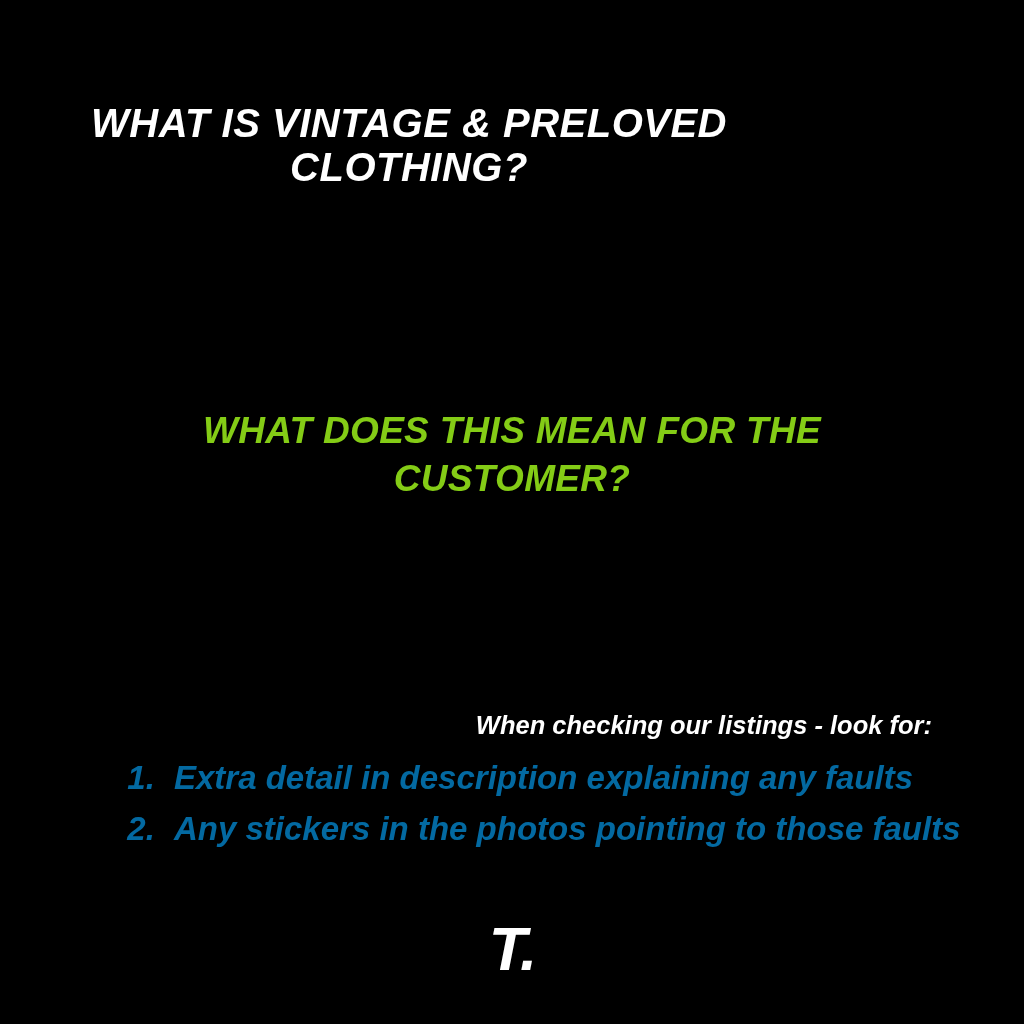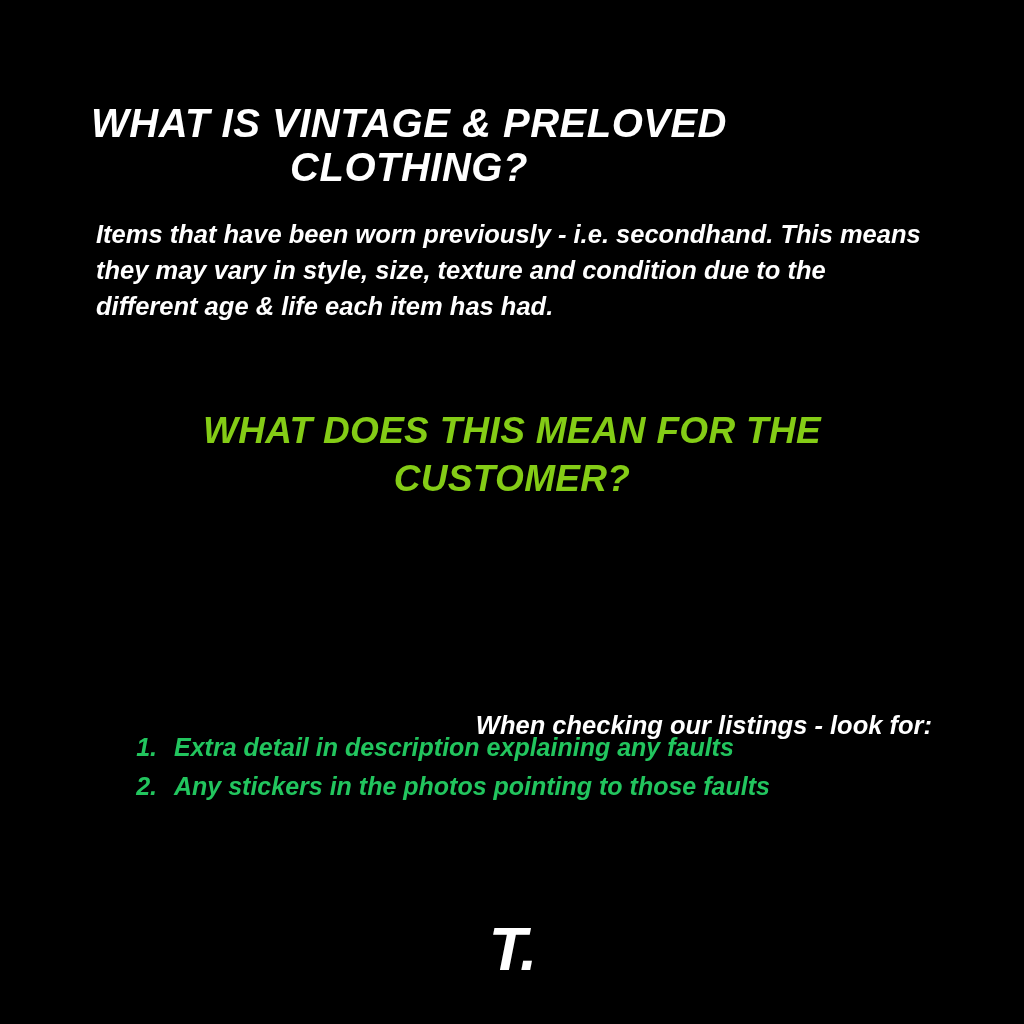--- a/index.html
+++ b/index.html
@@ -55,30 +55,30 @@
     font-style: italic;
     font-size: 37px;
     letter-spacing: 0.3px;
     line-height: 1.3;
     color: #84cc16;
   }
   .para-2 { top: 529px; }
   .para-3 { top: 681px; text-align: right; }
   .list {
     position: absolute;
-    top: 728px;
+    top: 752px;
     left: 118px;
     width: 830px;
     margin: 0;
     padding-left: 46px;
     font-weight: bold;
     font-style: italic;
-    font-size: 25px;
+    font-size: 33px;
     line-height: 1.55;
-    color: #22c55e;
+    color: #0369a1;
   }
   .list li {
     padding-left: 10px;
   }
   .logo {
     position: absolute;
     bottom: 44px;
     left: 0;
     width: 1024px;
     text-align: center;
@@ -90,21 +90,20 @@
     line-height: 1;
   }
 </style>
 </head>
 <body>
 
 <div class="page">
 
   <h1 class="heading-1">WHAT IS VINTAGE &amp; PRELOVED CLOTHING?</h1>
 
-  <p class="para para-1">Items that have been worn previously - i.e. secondhand. This means they may vary in style, size, texture and condition due to the different age &amp; life each item has had.</p>
 
   <h2 class="heading-2">WHAT DOES THIS MEAN FOR THE CUSTOMER?</h2>
 
 
   <p class="para para-3">When checking our listings - look for:</p>
 
   <ol class="list">
     <li>Extra detail in description explaining any faults</li>
     <li>Any stickers in the photos pointing to those faults</li>
   </ol>

